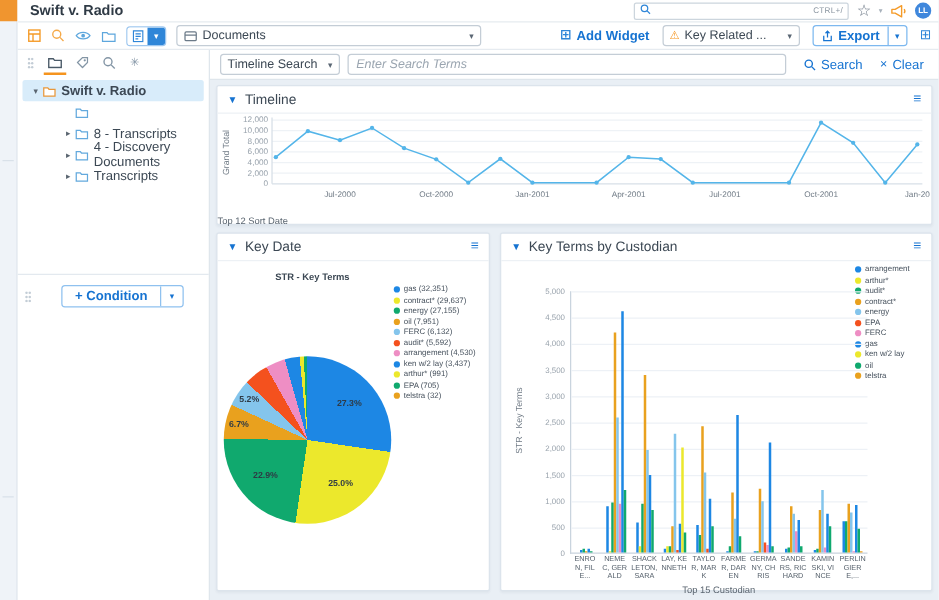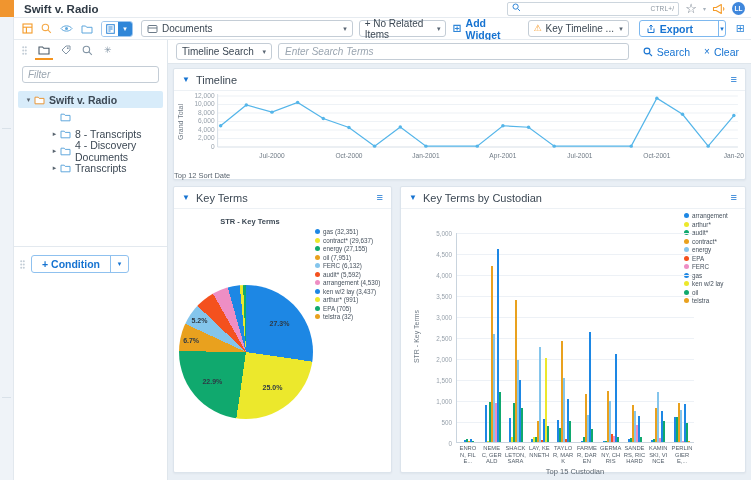--- a/index.html
+++ b/index.html
@@ -33,21 +33,21 @@
   .split-btn { display:flex; height:16px; border:1px solid #9ec7ef; border-radius:3px; overflow:hidden; }
   .split-btn .seg-a { width:16px; display:flex; align-items:center; justify-content:center; background:#fff; }
   .split-btn .seg-b { width:14px; display:flex; align-items:center; justify-content:center; background:#2f86d8; color:#fff; font-size:7px; }
   .sel { height:17px; border:1px solid #c4cdd6; border-radius:3px; background:#fff; display:flex; align-items:center; gap:4px; padding:0 5px; font-size:10px; color:#3c4854; }
   .sel .chev { margin-left:auto; font-size:7px; color:#5a6673; }
   .view-sel { width:244px; }
   .rel-sel { width:100px; }
   .keydoc-sel { width:110px; }
   .tb-actions { margin-left:auto; display:flex; align-items:center; gap:10px; }
   .blue-act { display:flex; align-items:center; gap:4px; color:#1673d1; font-size:10.5px; font-weight:bold; cursor:pointer; }
-  .export-btn { display:flex; height:17px; border:1px solid #7db8ef; border-radius:3px; overflow:hidden; color:#1673d1;gap:19px; }
+  .export-btn { display:flex; height:17px; border:1px solid #7db8ef; border-radius:3px; overflow:hidden; color:#1673d1; }
   .export-btn .ex-a { display:flex; align-items:center; gap:4px; padding:0 6px; font-size:10.5px; font-weight:bold; }
   .export-btn .ex-b { width:15px; border-left:1px solid #7db8ef; display:flex; align-items:center; justify-content:center; font-size:7px; }
   .grid-glyph { color:#2f86d8; font-size:11px; line-height:1; }
 
   
   .content-row { flex:1; display:flex; min-height:0; }
   .sidebar { width:154px; flex:none; background:#fff; border-right:1px solid #dfe6ec; display:flex; flex-direction:column; }
   .sb-tabs { height:20px; display:flex; align-items:center; gap:11px; padding:0 8px; position:relative; }
   .sb-tab { position:relative; display:flex; align-items:center; justify-content:center; height:100%; }
   .sb-tab.active::after { content:""; position:absolute; bottom:0; left:-3px; right:-3px; height:2px; background:#f5941e; }
@@ -55,21 +55,21 @@
   .filter { margin:6px 8px 4px 8px; height:17px; border:1px solid #c4cdd6; border-radius:3px; font-size:10px; font-style:italic; color:#5a6673; padding:0 5px; font-family:inherit; }
   .filter::placeholder { color:#9aa5b0; }
   .tree { padding:4px 2px; }
   .tree-row { display:flex; align-items:center; height:17px; font-size:10.5px; color:#3c4854; padding-left:6px; border-radius:2px; cursor:pointer; }
   .tree-row.root { font-weight:bold; margin:0 2px; }
   .tree-row.selected { background:#d8ecfa; }
   .tree-row.child { padding-left:34px; }
   .tree-row .tw { width:9px; font-size:7px; color:#5a6570; text-align:center; flex:none; }
   .tree-row .fi { display:flex; margin:0 4px 0 1px; flex:none; }
   .sb-divider { border-top:1px solid #e3e9ef; margin-top:66px; }
-  .condition-row { display:flex; align-items:center; gap:6px; padding:8px 6px; }
+  .condition-row { display:flex; align-items:center; gap:24px; padding:8px 6px; }
   .cond-btn { display:flex; height:18px; border:1px solid #8fc1ef; border-radius:3px; overflow:hidden; color:#1673d1; background:#fff; }
   .cond-btn .ca { padding:0 10px; font-size:10.5px; font-weight:bold; display:flex; align-items:center; }
   .cond-btn .cb { width:18px; border-left:1px solid #8fc1ef; display:flex; align-items:center; justify-content:center; font-size:7px; }
 
   .main-area { flex:1; display:flex; flex-direction:column; min-width:0; }
   .kw-bar { height:24px; background:#fff; border-bottom:1px solid #dfe6ec; display:flex; align-items:center; gap:6px; padding:0 8px; flex:none; }
   .mode-sel { width:96px; flex:none; }
   .kw-input { flex:1; height:17px; border:1px solid #c4cdd6; border-radius:3px; font-size:10px; font-style:italic; padding:0 6px; font-family:inherit; color:#5a6673; }
   .kw-input::placeholder { color:#9aa5b0; }
   .kw-act { display:flex; align-items:center; gap:4px; color:#1673d1; font-size:10.5px; cursor:pointer; flex:none; margin-left:8px; }
@@ -192,33 +192,29 @@
         <span style="display:flex;">
           <svg width="11" height="10" viewBox="0 0 11 10">
               <rect x="1" y="1.5" width="9" height="7" rx="1" fill="none" stroke="#6b7a88" stroke-width="1"></rect>
               <line x1="1" y1="4" x2="10" y2="4" stroke="#6b7a88" stroke-width="1"></line>
             </svg>
         </span>
         <span>Documents</span>
         <span class="chev">▾</span>
       </div>
 
-      <div class="sel rel-sel">
-        <span>+ No Related Items</span>
-        <span class="chev">▾</span>
-      </div>
 
       <div class="tb-actions">
         <div class="blue-act">
           <span class="grid-glyph">⊞</span>
           <span>Add Widget</span>
         </div>
         <div class="sel keydoc-sel">
           <span style="color:#f5941e; font-size:9px; line-height:1;">⚠</span>
-          <span style="white-space:nowrap; overflow:hidden;">Key Timeline ...</span>
+          <span style="white-space:nowrap; overflow:hidden;">Key Related ...</span>
           <span class="chev">▾</span>
         </div>
         <div class="export-btn">
           <span class="ex-a">
             <span style="display:flex;">
               <svg width="10" height="10" viewBox="0 0 10 10">
                   <path d="M2 4.5 v4 h6 v-4" fill="none" stroke="#1673d1" stroke-width="1"></path>
                   <path d="M5 6 V1.2 M3.4 2.6 L5 1 l1.6 1.6" fill="none" stroke="#1673d1" stroke-width="1"></path>
                 </svg>
             </span>
@@ -258,21 +254,20 @@
               </svg>
           </span>
           <span class="sb-tab">
             <svg width="11" height="11" viewBox="0 0 11 11">
                 <circle cx="4.4" cy="4.4" r="3.2" fill="none" stroke="#8395a5" stroke-width="1.1"></circle>
                 <line x1="6.9" y1="6.9" x2="9.8" y2="9.8" stroke="#8395a5" stroke-width="1.1"></line>
               </svg>
           </span>
           <span class="sb-tab ast">✳</span>
         </div>
-        <input class="filter" placeholder="Filter" style="">
         <div class="tree">
             <div class="tree-row root selected">
               <span class="tw">▾</span>
               <span class="fi">
                 <svg width="11" height="10" viewBox="0 0 11 10">
                   <path d="M1 2.2 h3.2 l1 1.2 H10 v5.4 H1 Z" fill="#fff" stroke="#e8973a" stroke-width="1"></path>
                 </svg>
               </span>
               <span class="tl">Swift v. Radio</span>
             </div>
@@ -408,21 +403,21 @@
                   <circle cx="552" cy="24.549999999999997" r="1.7" fill="#54b5e9"></circle>
                 </svg></div>
             <div class="tl-xlabel">Top 12 Sort Date</div>
           </div>
 
           <div class="cards-row">
 
             <div class="card keyterms-card">
               <div class="card-hd">
                 <span class="tri">▼</span>
-                <span class="ttl">Key Terms</span>
+                <span class="ttl">Key Date</span>
                 <span class="menu">≡</span>
               </div>
               <div class="pie-body">
                 <div class="pie-title">STR - Key Terms</div>
                 <div class="pie-legend">
                     <div class="lg-item">
                       <span class="dot" style="background: rgb(29, 135, 228);"></span>
                       <span class="lg-t">gas (32,351)</span>
                     </div>
                     <div class="lg-item">

